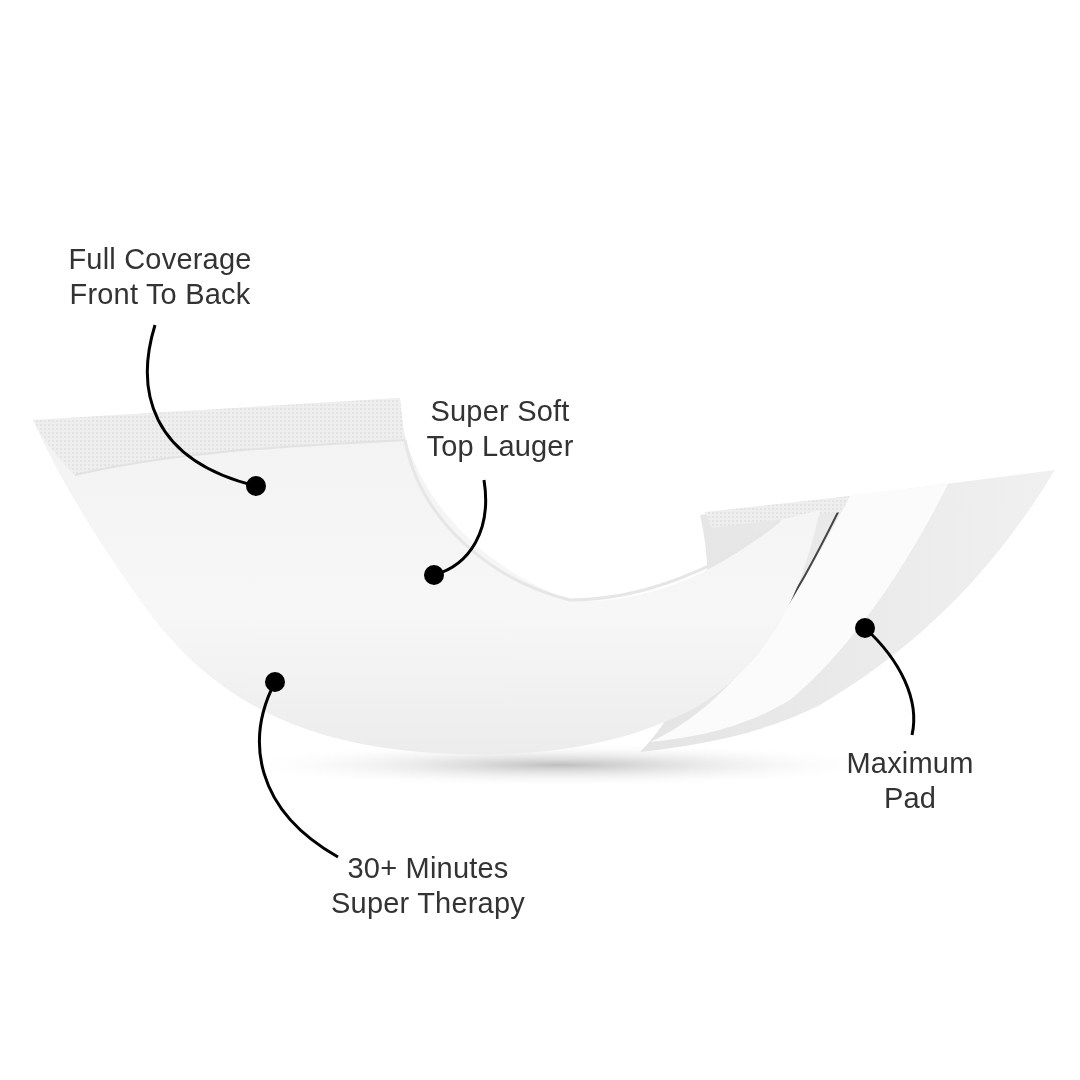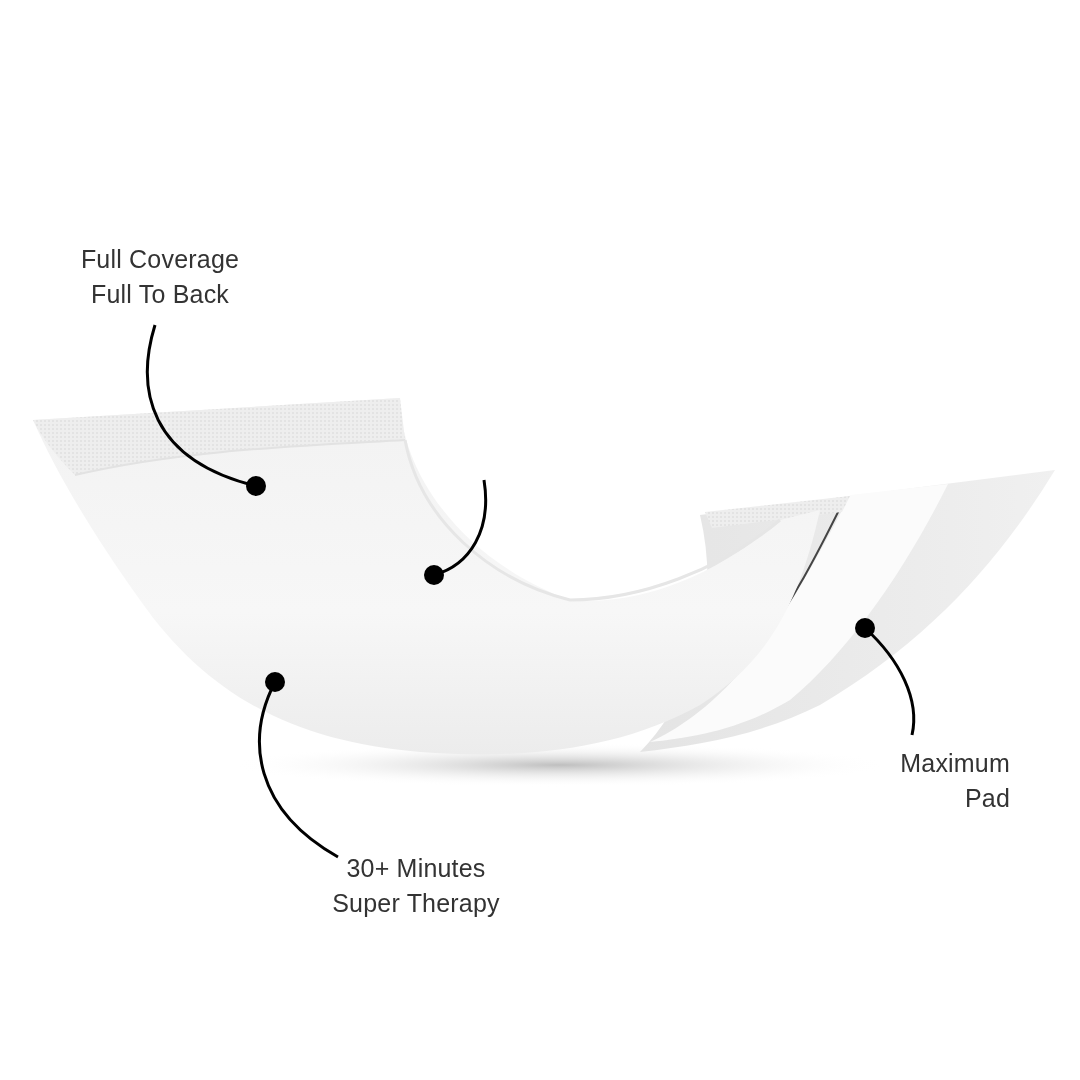--- a/index.html
+++ b/index.html
@@ -1,20 +1,20 @@
 <!DOCTYPE html>
 <html><head>
 <meta charset="utf-8">
 <style>
   html, body { margin: 0; padding: 0; background: #ffffff; }
   body { width: 1080px; height: 1080px; position: relative; overflow: hidden;
          font-family: "Liberation Sans", "DejaVu Sans", sans-serif; }
   .stage { position: absolute; left: 0; top: 0; width: 1080px; height: 1080px; }
   svg.art { position: absolute; left: 0; top: 0; width: 1080px; height: 1080px; }
-  .label { position: absolute; color: #333333; font-size: 25px; line-height: 35px;
+  .label { position: absolute; color: #333333; font-size: 29px; line-height: 35px;
            text-align: center; letter-spacing: 0.2px; white-space: nowrap; }
   .label span { display: block; }
 </style>
 </head>
 <body>
 
 <div class="stage">
 
   <svg class="art" viewBox="0 0 1080 1080">
     <defs>
@@ -72,26 +72,30 @@
     </g>
 
     <g>
       <path d="M865 628 C900 660 920 700 912 735" fill="none" stroke="#000" stroke-width="3"></path>
       <circle cx="865" cy="628" r="10" fill="#000"></circle>
     </g>
   </svg>
 
   <div class="label" style="left:60px; top:242px; width:200px;">
     <span>Full Coverage</span>
-    <span>Full To Back</span>
+    <span>Front To Back</span>
   </div>
 
+  <div class="label" style="left:400px; top:394px; width:200px;">
+    <span>Super Soft</span>
+    <span>Top Lauger</span>
+  </div>
 
-  <div class="label" style="left:316px; top:851px; width:200px;">
+  <div class="label" style="left:328px; top:851px; width:200px;">
     <span>30+ Minutes</span>
     <span>Super Therapy</span>
   </div>
 
-  <div class="label" style="left:810px; top:746px; width:200px;text-align:right;">
+  <div class="label" style="left:810px; top:746px; width:200px;">
     <span>Maximum</span>
     <span>Pad</span>
   </div>
 </div>
 
 </body></html>

